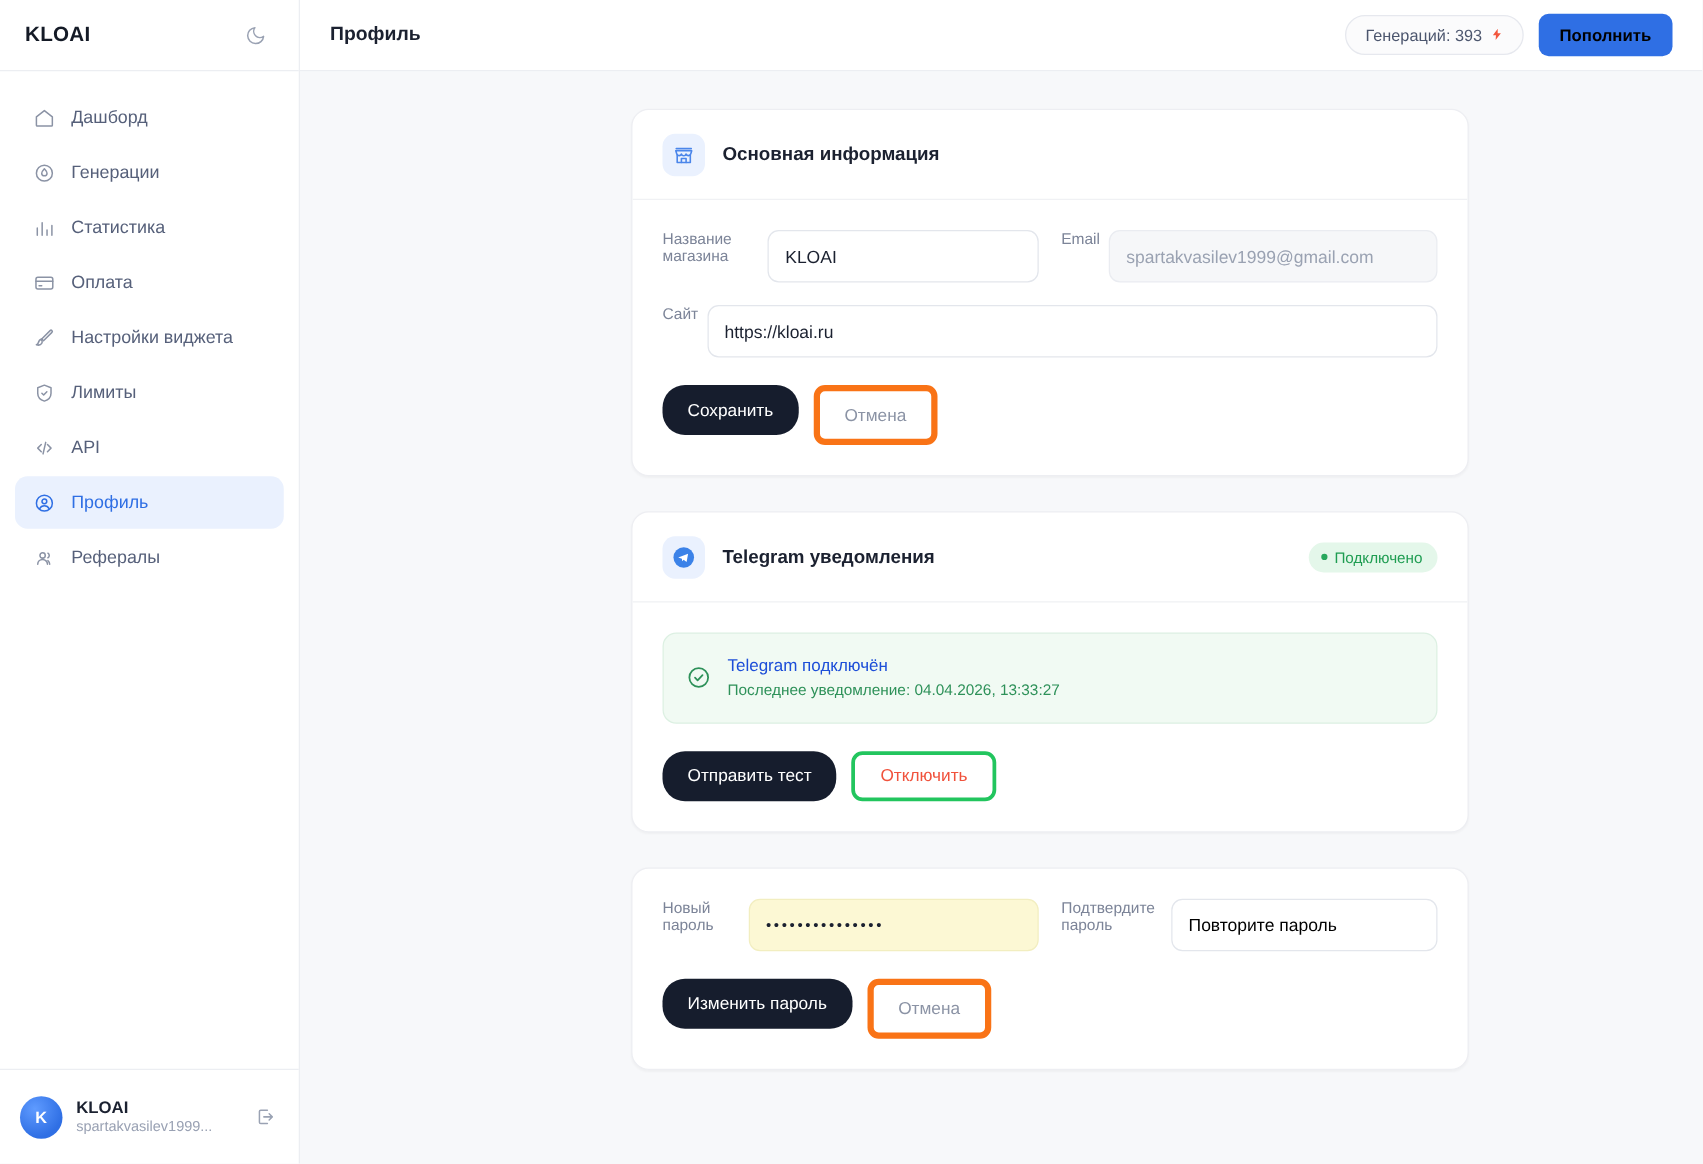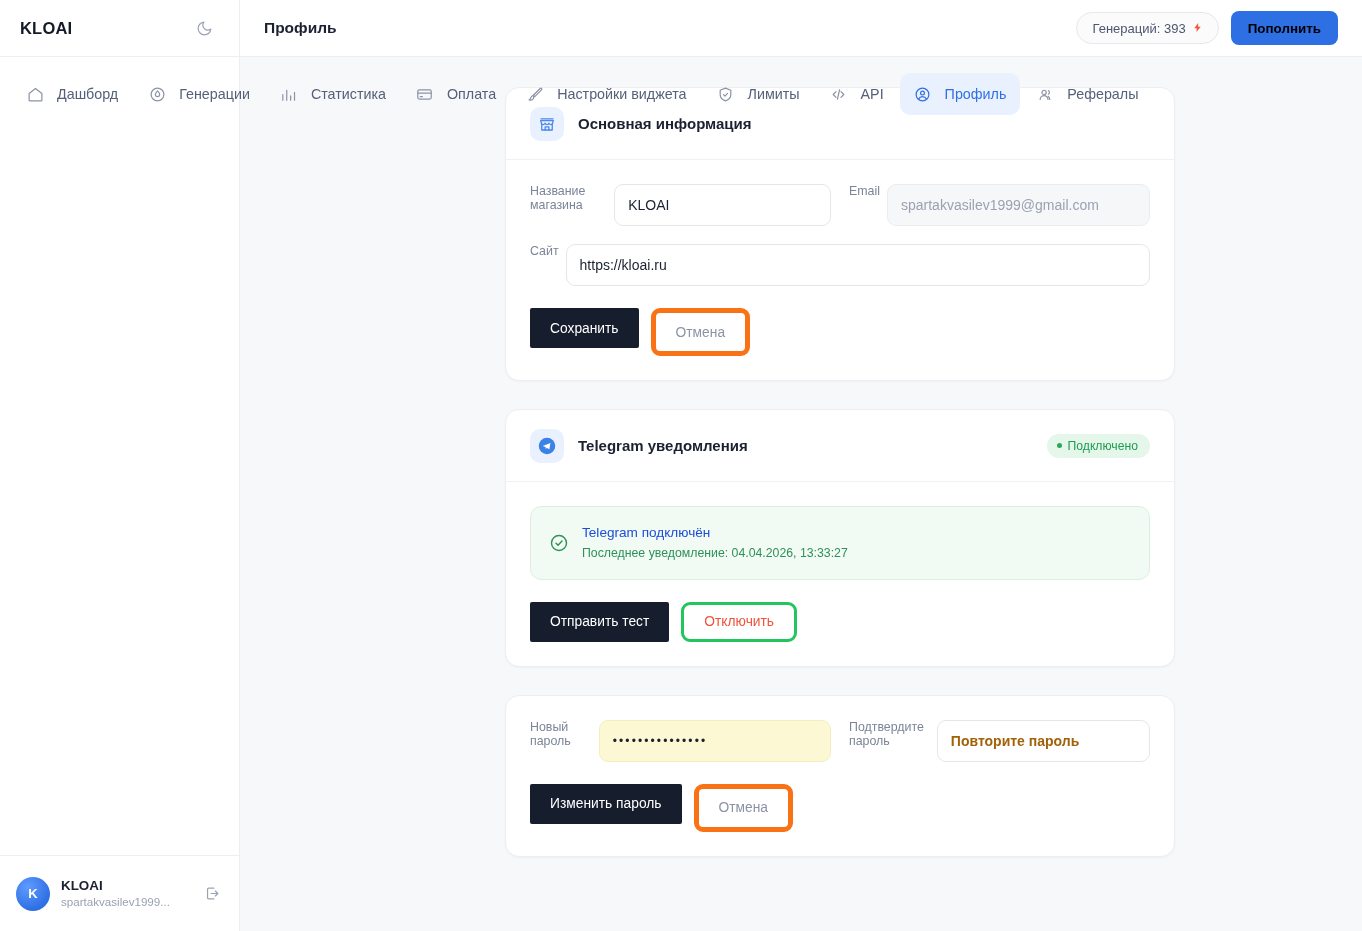--- a/index.html
+++ b/index.html
@@ -32,21 +32,21 @@
   .brand {
     font-size: 16.5px; font-weight: 700; letter-spacing: .2px; color: #141a26;
   }
   .theme-toggle {
     width: 30px; height: 30px; border-radius: 8px;
     display: flex; align-items: center; justify-content: center;
     cursor: pointer; background: transparent; border: none;
   }
   .theme-toggle svg { display:block; }
 
-  .nav { padding: 16px 12px 0 12px; display: flex; flex-direction: row; gap: 2px; }
+  .nav { padding: 16px 12px 0 12px; display: flex; flex-direction: column; gap: 2px; }
   .nav-item {
     height: 42px; border-radius: 10px;
     display: flex; align-items: center; gap: 13px;
     padding: 0 14px;
     color: #56607a; font-size: 14.3px;
     cursor: pointer; text-decoration: none;
     white-space: nowrap;
   }
   .nav-item .ic { width: 18px; height: 18px; display:flex; align-items:center; justify-content:center; flex:0 0 18px; }
   .nav-item .ic svg { display:block; }
@@ -138,25 +138,25 @@
     height: 42px; border-radius: 9px;
     border: 1px solid #e3e6ec; background: #fff;
     padding: 0 13px;
     font-size: 14px; color: #1b2130;
     font-family: inherit;
     display: flex; align-items: center;
     width: 100%;
   }
   .input.disabled { background: #f6f7f9; border-color: #eaecf1; color: #9aa2b2; }
   .input.autofill { background: #fcf8d4; border-color: #f2eec0; letter-spacing: 2.1px; font-size: 12px; }
-  .input.placeholder { color: #a16207; font-weight: bold; }
+  .input.placeholder { color: #000000; }
 
   .row-actions { display: flex; gap: 12px; margin-top: 22px; }
   .btn-dark {
-    height: 40px; padding: 4px 20px; border-radius: 2px;
+    height: 40px; padding: 4px 20px; border-radius: 18px;
     background: #161d2d; color: #fff; border: none;
     font-size: 13.8px; cursor: pointer; font-family: inherit;
   }
   .btn-ghost {
     height: 48px; padding: 0 20px; border-radius: 9px;
     background: #fff; color: #8b93a5; border: 5px solid #f97316;
     font-size: 13.8px; cursor: pointer; font-family: inherit;
   }
   .btn-danger {
     height: 40px; padding: 0 20px; border-radius: 9px;

